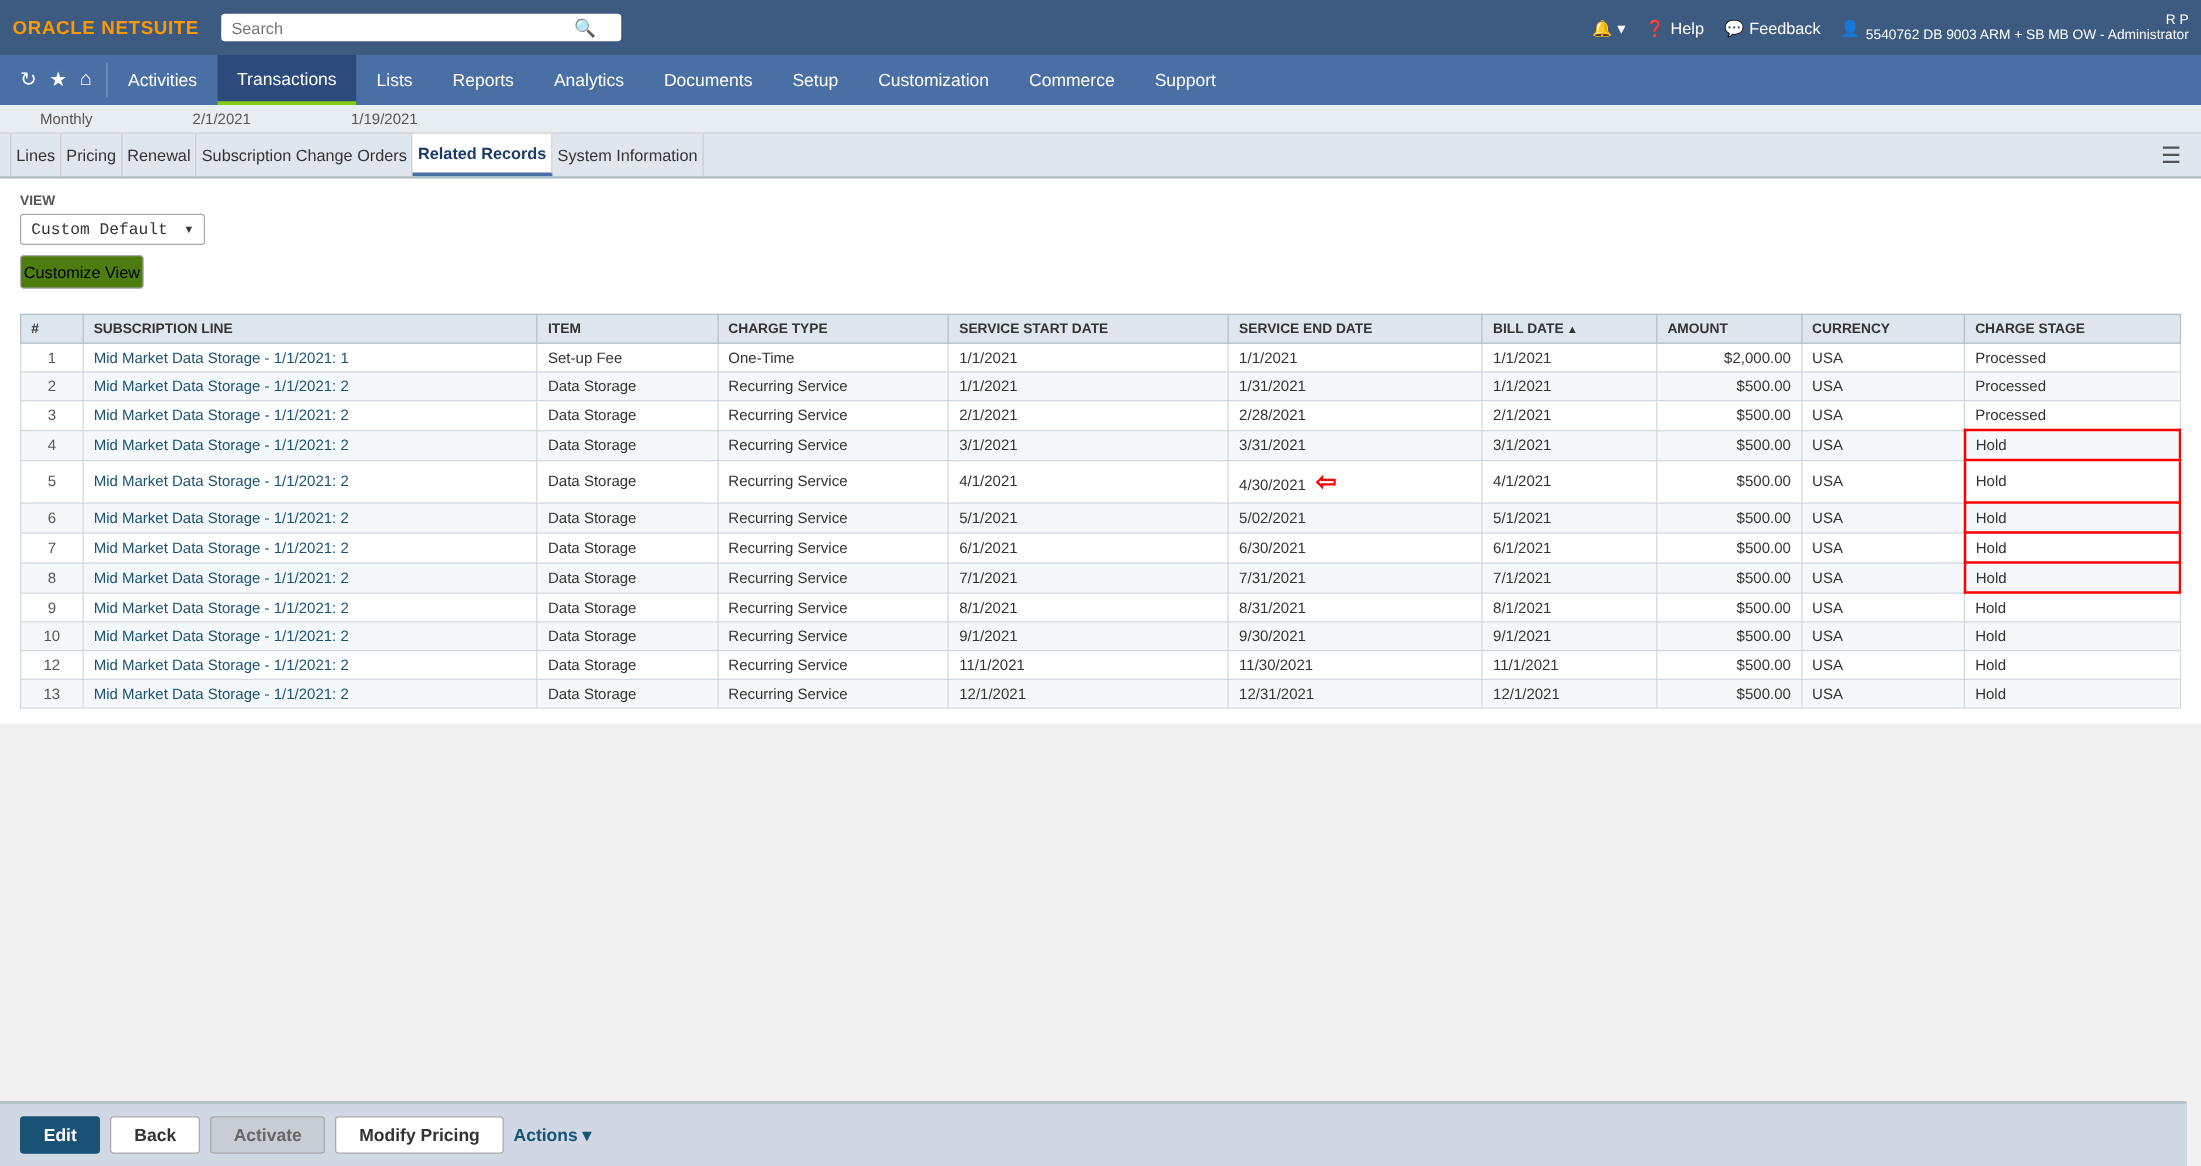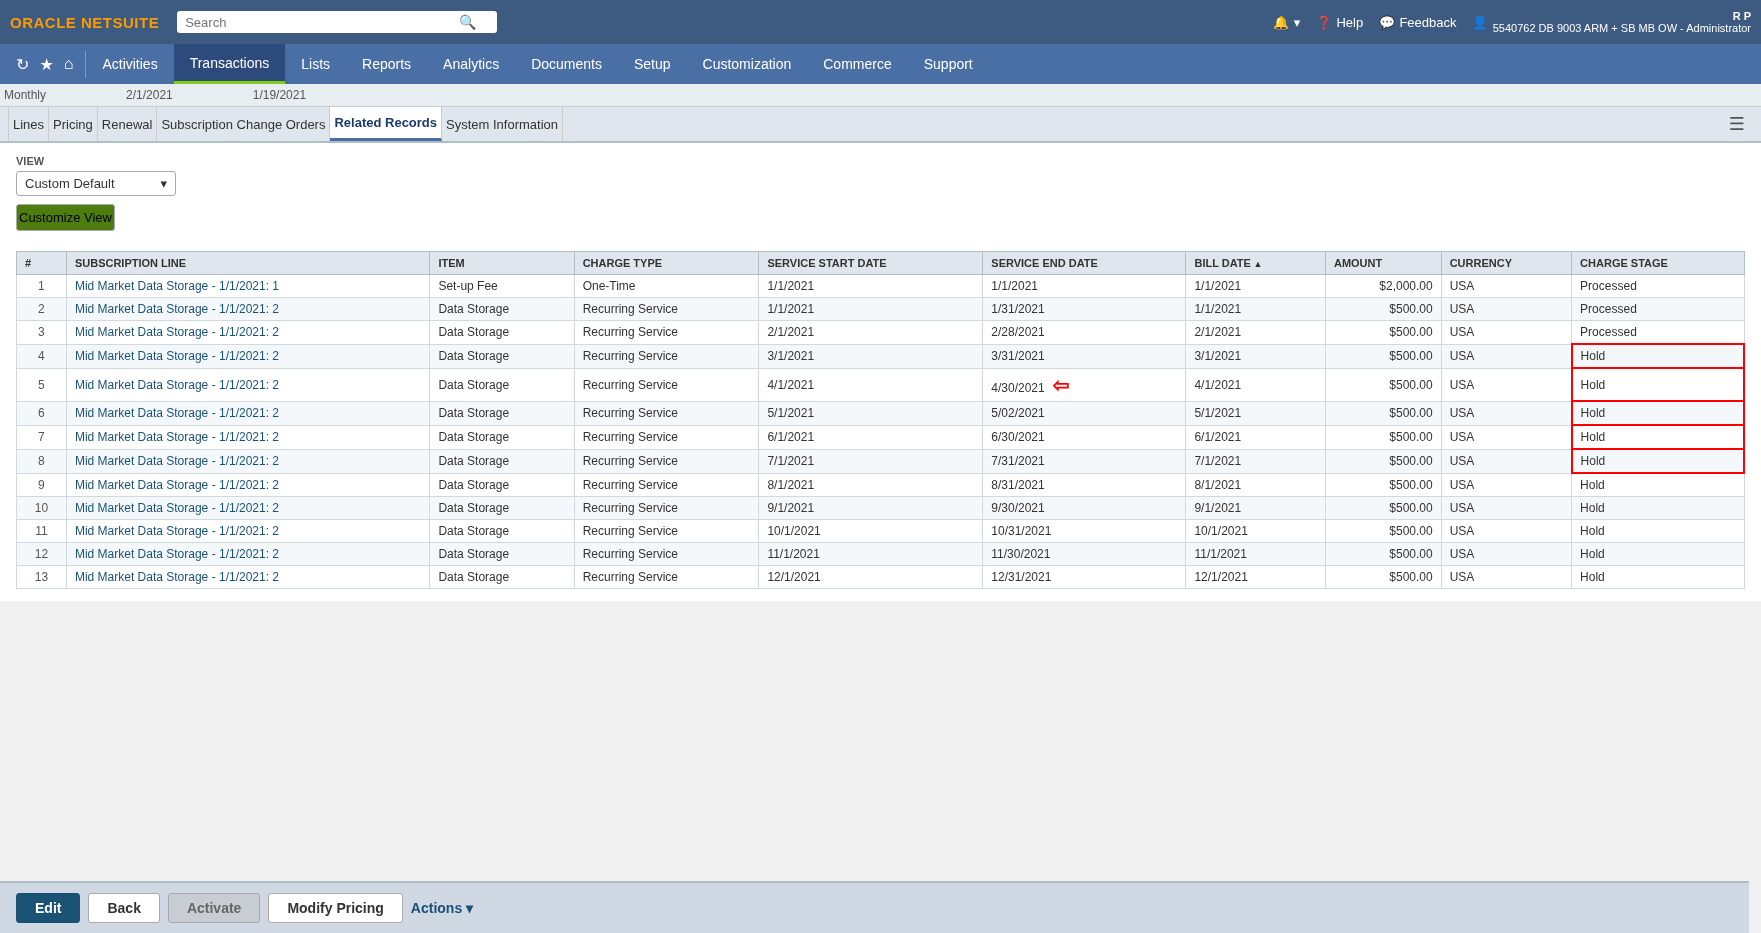--- a/index.html
+++ b/index.html
@@ -43,21 +43,21 @@
     .top-right {
       margin-left: auto;
       display: flex;
       align-items: center;
       gap: 16px;
       color: white;
       font-size: 13px;
     }
     .top-right-item { display: flex; align-items: center; gap: 4px; cursor: pointer; }
     .user-info { font-size: 11px; text-align: right; }
-    .user-info .name { font-weight: bold; text-align: right; }
+    .user-info .name { font-weight: normal; text-align: right; }
 
     
     .main-nav {
       background: #4a6fa5;
       display: flex;
       align-items: center;
       height: 40px;
       padding: 0 4px;
     }
     .nav-icons { display: flex; align-items: center; gap: 2px; padding: 0 8px; border-right: 1px solid rgba(255,255,255,0.3); }
@@ -71,21 +71,21 @@
       align-items: center;
       cursor: pointer;
       font-size: 14px;
       white-space: nowrap;
     }
     .nav-item.active { background: #2c4a7c; border-bottom: 3px solid #84cc16; }
 
     
     .context-info {
       background: #e8edf2;
-      padding: 4px 4px;
+      padding: 4px 32px;
       display: flex;
       gap: 80px;
       font-size: 12px;
       color: #555;
       border-bottom: 1px solid #ccc;
     }
 
     
     .sub-tabs {
       background: #e0e6ed;
@@ -152,24 +152,25 @@
     
     .view-section { margin-bottom: 12px; }
     .view-label { font-size: 11px; font-weight: bold; color: #555; margin-bottom: 4px; text-transform: uppercase; }
     .view-select {
       display: flex;
       align-items: center;
       border: 1px solid #aaa;
       border-radius: 3px;
       background: white;
       padding: 4px 8px;
-      width: 160px;
+      width: 148px;
       cursor: pointer;
       font-size: 13px;
       justify-content: space-between;
+      font-family: Liberation Mono, monospace;
     }
     .customize-btn {
       display: inline-block;
       margin-top: 8px;
       padding: 5px 2px;
       border: 1px solid #aaa;
       border-radius: 3px;
       background: #4d7c0f;
       cursor: pointer;
       font-size: 13px;
@@ -480,32 +481,20 @@
     <td>Data Storage</td>
     <td>Recurring Service</td>
     <td>9/1/2021</td>
     <td>9/30/2021</td>
     <td>9/1/2021</td>
     <td class="amount">$500.00</td>
     <td>USA</td>
     <td>Hold</td>
   </tr>
           <tr>
-    <td class="row-num">11</td>
-    <td><a href="#">Mid Market Data Storage - 1/1/2021: 2</a></td>
-    <td>Data Storage</td>
-    <td>Recurring Service</td>
-    <td>10/1/2021</td>
-    <td>10/31/2021</td>
-    <td>10/1/2021</td>
-    <td class="amount">$500.00</td>
-    <td>USA</td>
-    <td>Hold</td>
-  </tr>
-          <tr>
     <td class="row-num">12</td>
     <td><a href="#">Mid Market Data Storage - 1/1/2021: 2</a></td>
     <td>Data Storage</td>
     <td>Recurring Service</td>
     <td>11/1/2021</td>
     <td>11/30/2021</td>
     <td>11/1/2021</td>
     <td class="amount">$500.00</td>
     <td>USA</td>
     <td>Hold</td>

